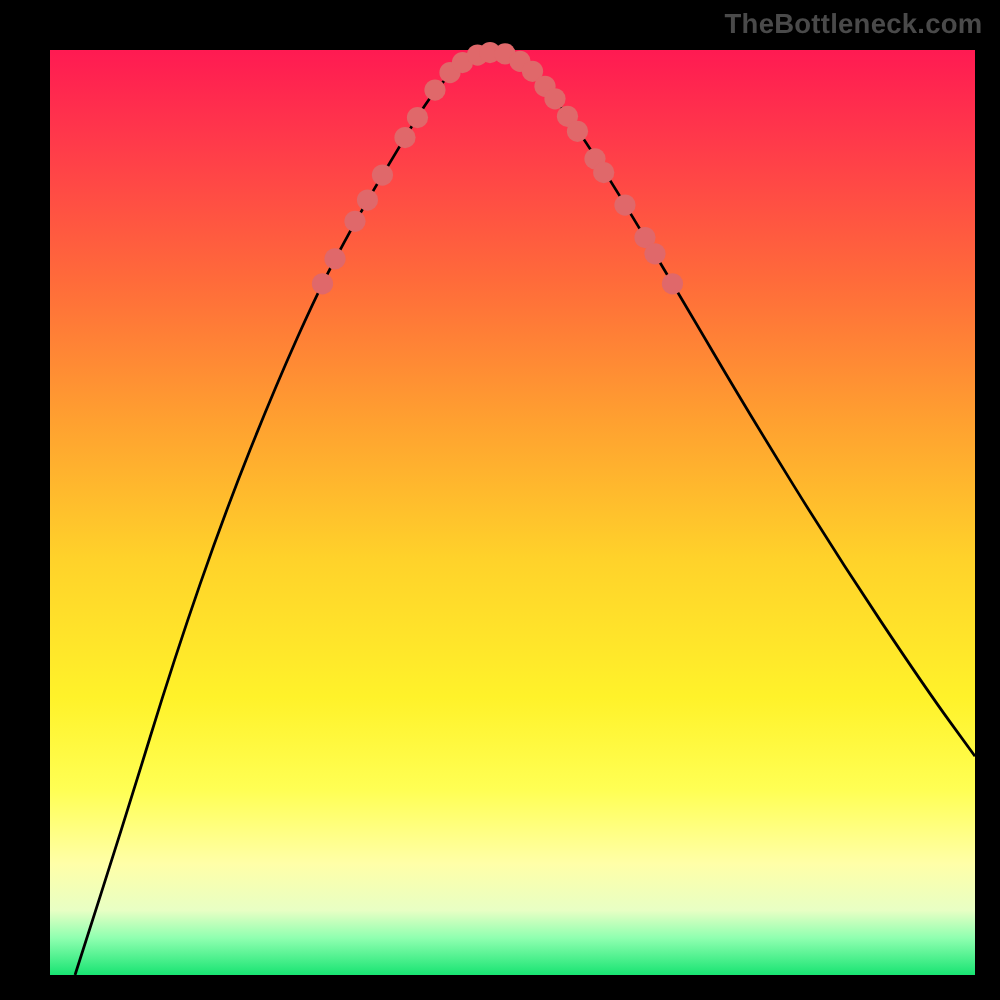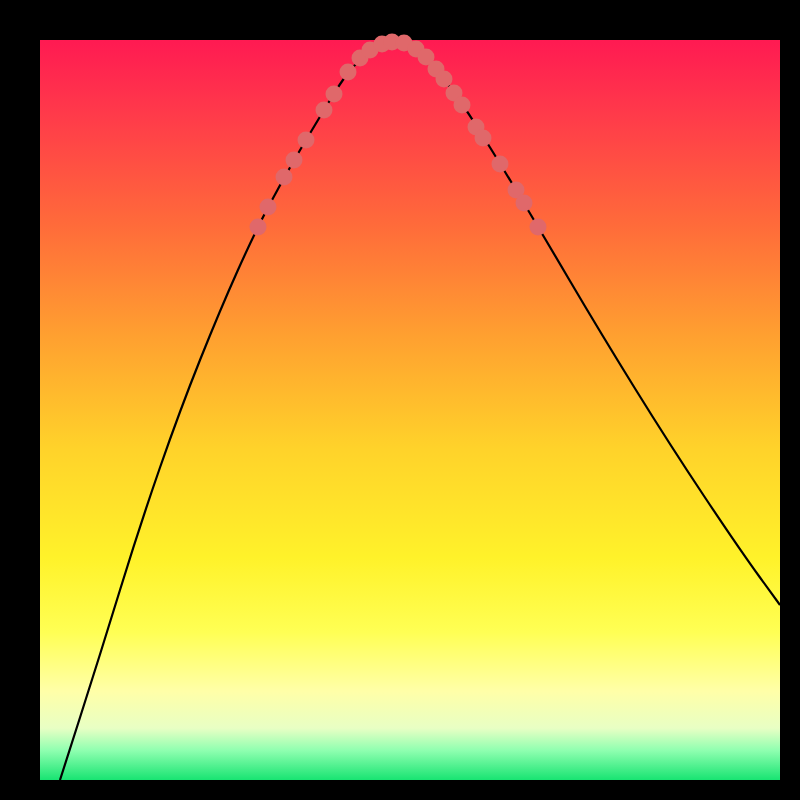--- a/index.html
+++ b/index.html
@@ -55,20 +55,21 @@
     top: 0;
     width: 740px;
     height: 740px;
     overflow: visible;
   }
 </style>
 </head>
 <body>
 
 <div class="frame">
+  <div class="watermark">TheBottleneck.com</div>
   <div class="plot">
     <svg class="curve" viewBox="0 0 740 740">
       <path id="curve-path" fill="none" stroke="#000000" stroke-width="2.2" d="M 20,740 Q 20,740 40,677.5 Q 60,615 80,550 Q 100,485 120,427.5 Q 140,370 160,320 Q 180,270 197.5,231 Q 215,192 227.5,168.5 Q 240,145 250,127.5 Q 260,110 267.5,97.5 Q 275,85 282.5,72.5 Q 290,60 295,52 Q 300,44 305,37 Q 310,30 315,25 Q 320,20 327.5,14 Q 335,8 342.5,5 Q 350,2 355,2 Q 360,2 367.5,5 Q 375,8 385,18 Q 395,28 407.5,44 Q 420,60 437.5,87.5 Q 455,115 477.5,152.5 Q 500,190 530,241 Q 560,292 595,348.5 Q 630,405 665,457.5 Q 700,510 720,537.5 T 740,565"></path>
       <g id="markers">
           <circle cx="218" cy="187" r="8.5" fill="#e0686a" stroke="#c84f52" stroke-width="0"></circle>
           <circle cx="228" cy="167" r="8.5" fill="#e0686a" stroke="#c84f52" stroke-width="0"></circle>
           <circle cx="244" cy="137" r="8.5" fill="#e0686a" stroke="#c84f52" stroke-width="0"></circle>
           <circle cx="254" cy="120" r="8.5" fill="#e0686a" stroke="#c84f52" stroke-width="0"></circle>
           <circle cx="266" cy="100" r="8.5" fill="#e0686a" stroke="#c84f52" stroke-width="0"></circle>
           <circle cx="284" cy="70" r="8.5" fill="#e0686a" stroke="#c84f52" stroke-width="0"></circle>

